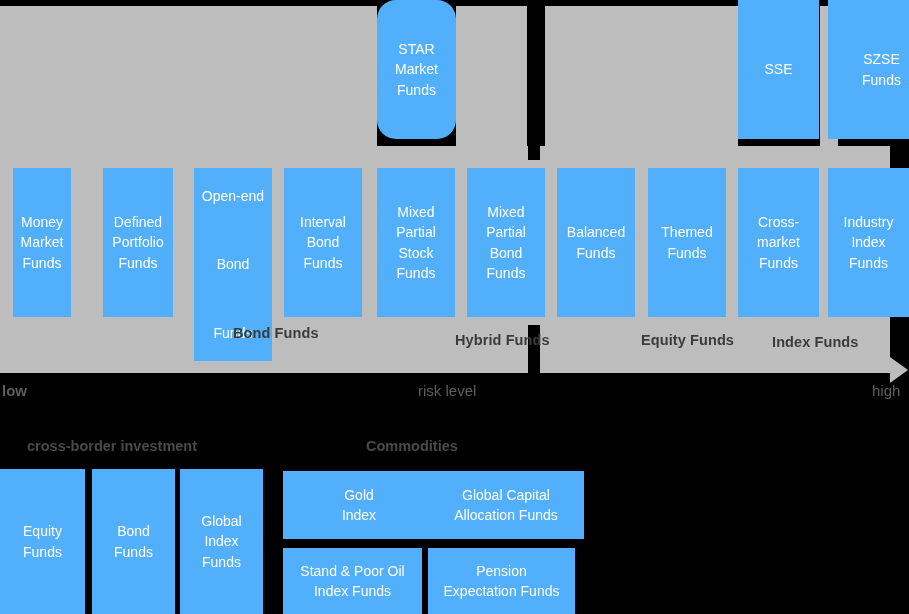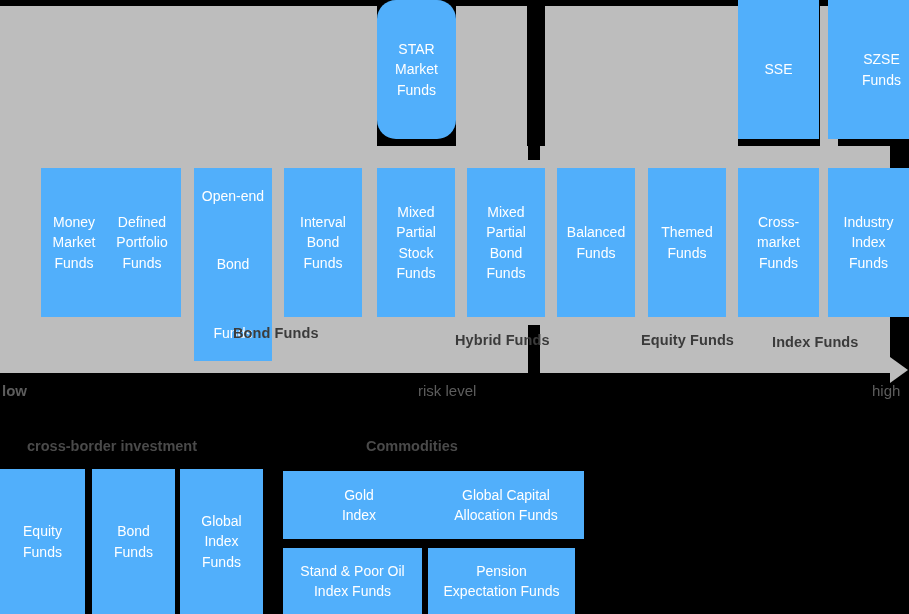--- a/index.html
+++ b/index.html
@@ -107,27 +107,27 @@
 
   <div class="card" style="left:738px; top:0px; width:81px; height:139px;">
     <span>SSE</span>
   </div>
 
   <div class="card" style="left:828px; top:0px; width:81px; height:139px;padding-left:28px;">
     <span>SZSE</span>
     <span>Funds</span>
   </div>
 
-  <div class="card" style="left:13px; top:168px; width:66px; height:149px;margin-left:28px;">
+  <div class="card" style="left:13px; top:168px; width:58px; height:149px;">
     <span>Money</span>
     <span>Market</span>
     <span>Funds</span>
   </div>
 
-  <div class="card" style="left:103px; top:168px; width:78px; height:149px;">
+  <div class="card" style="left:103px; top:168px; width:70px; height:149px;">
     <span>Defined</span>
     <span>Portfolio</span>
     <span>Funds</span>
   </div>
 
   <div class="card" style="left:194px; top:168px; width:78px; height:193px;gap:48px;">
     <span>Open-end</span>
     <span>Bond</span>
     <span>Funds</span>
   </div>

